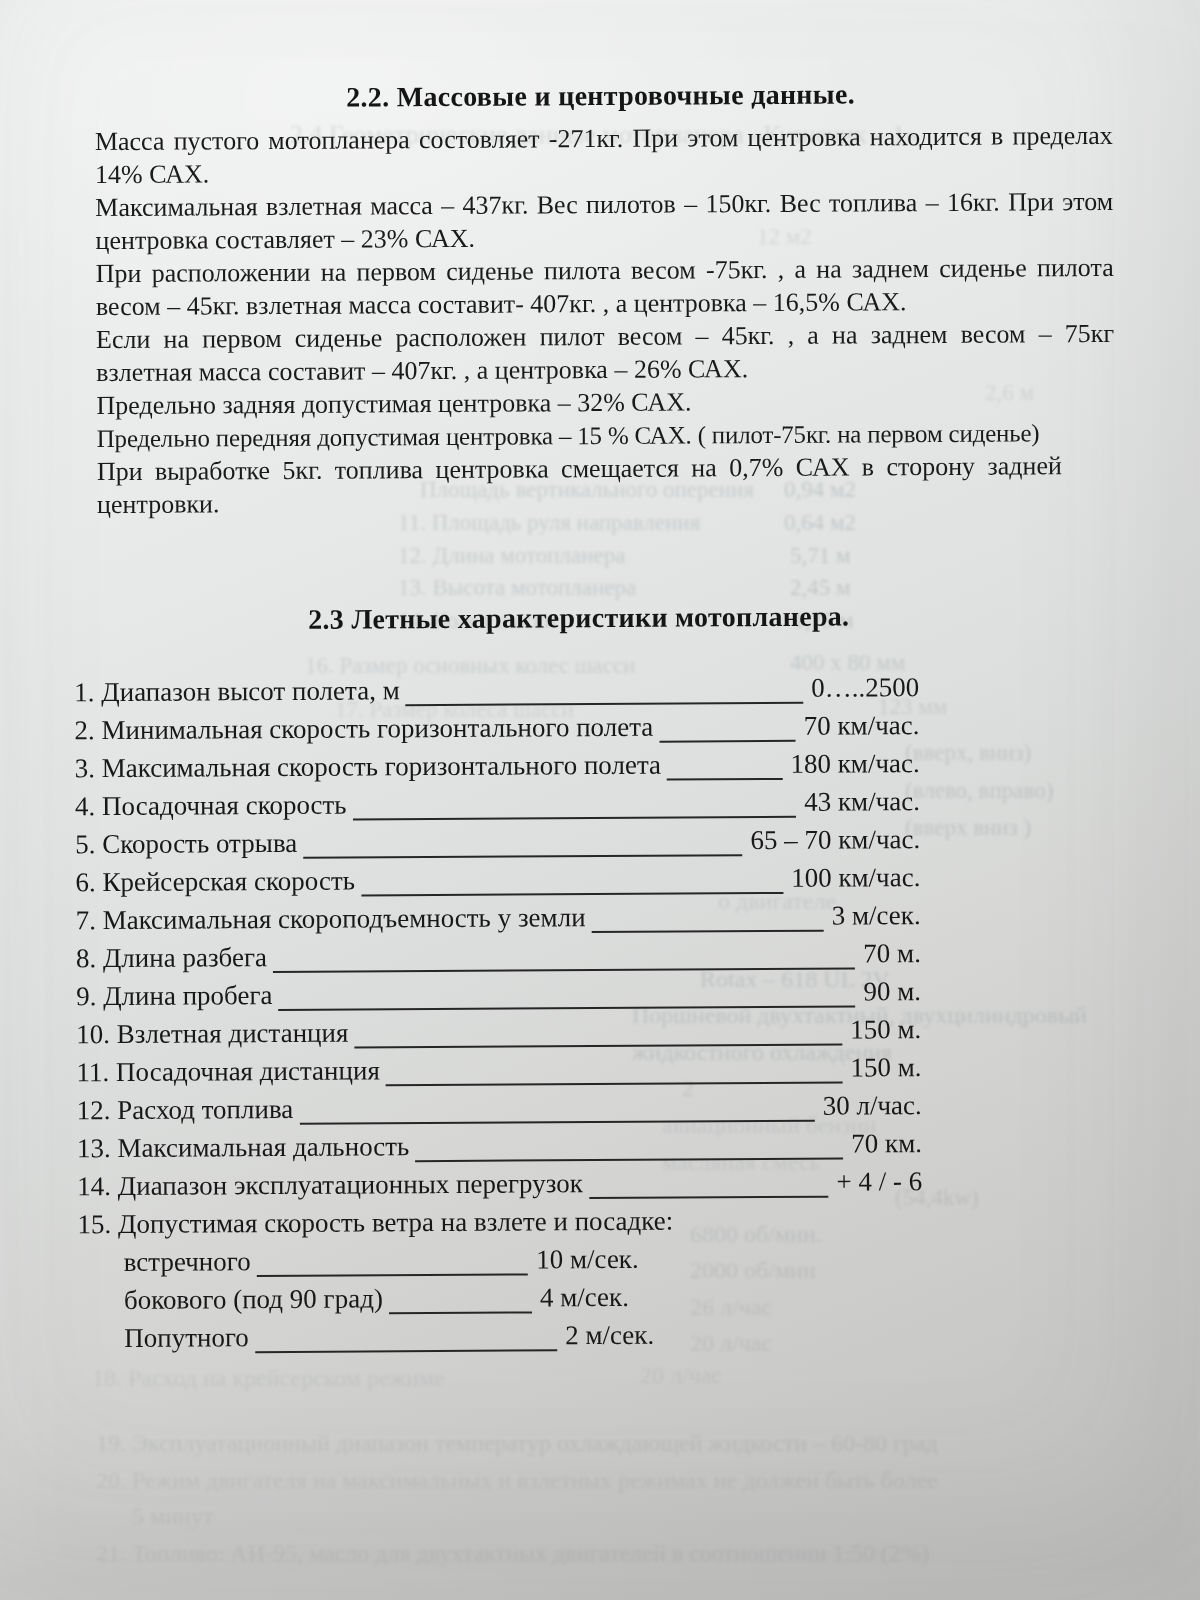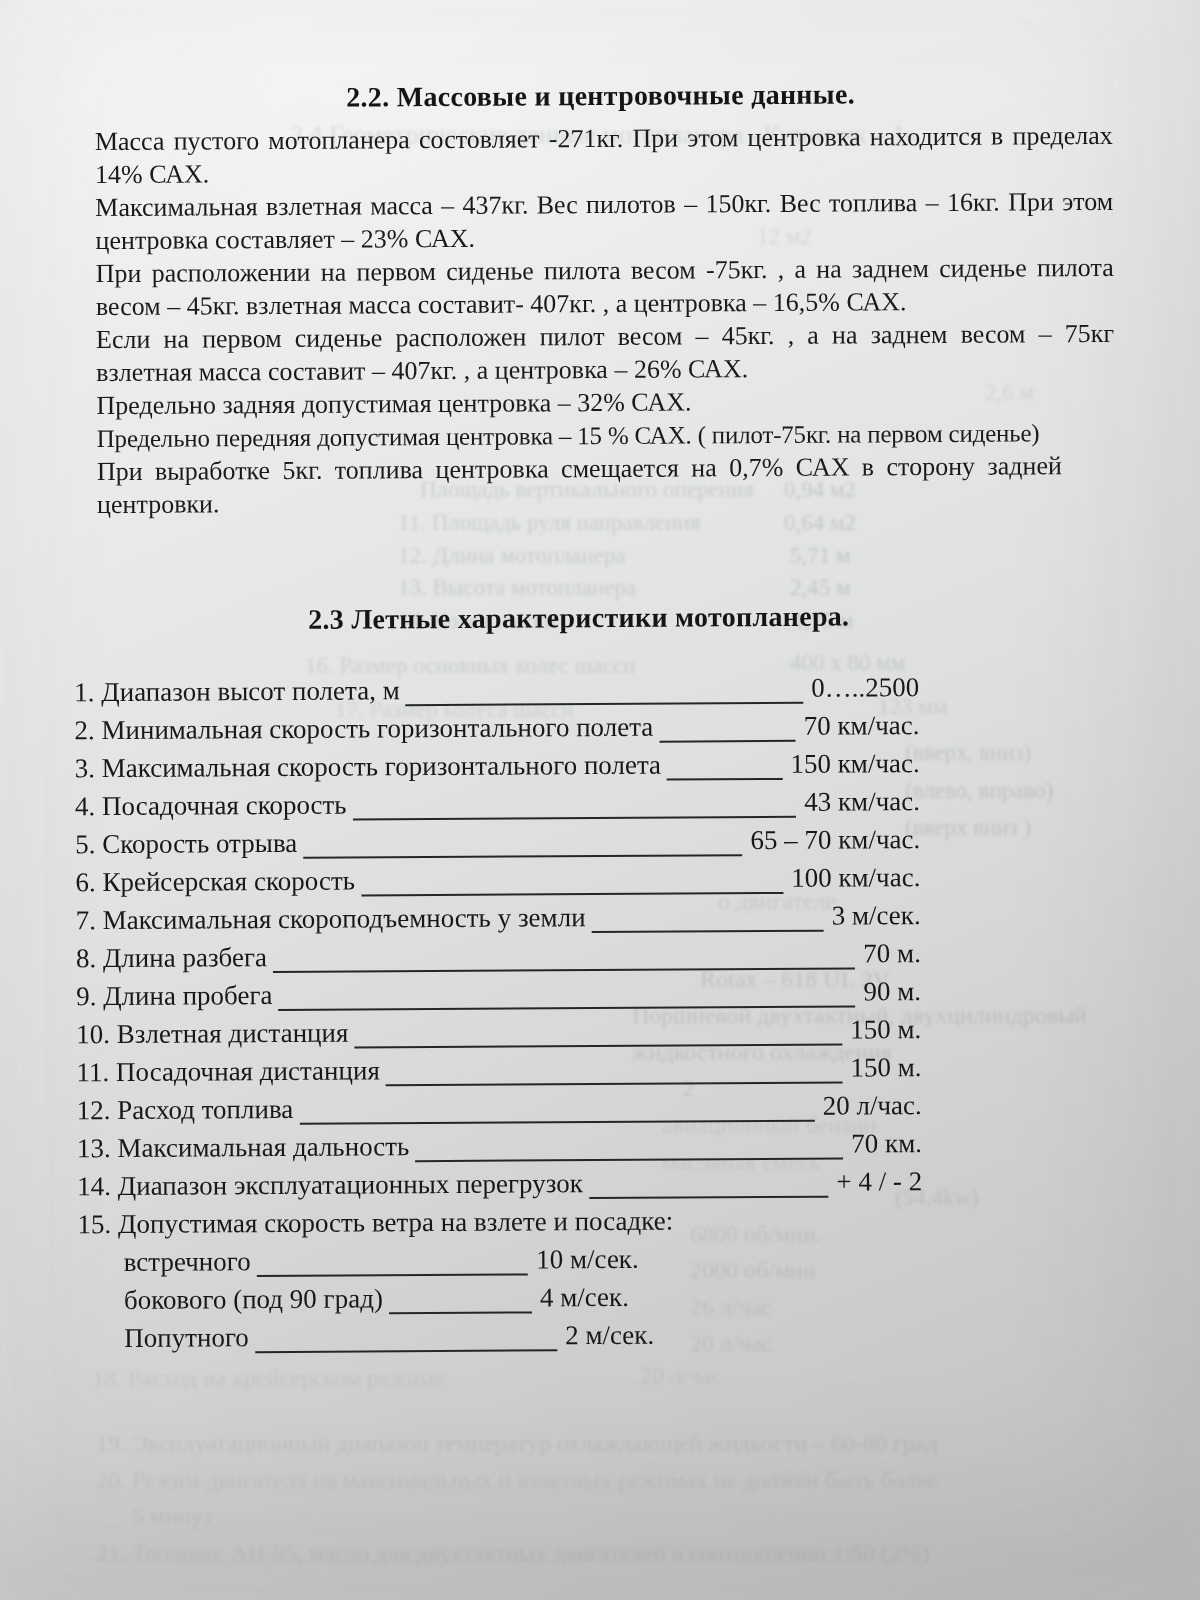--- a/index.html
+++ b/index.html
@@ -110,21 +110,21 @@
         <span class="val">0…..2500</span>
       </div>
       <div class="row">
         <span class="lbl">2. Минимальная скорость горизонтального полета</span>
         <span class="line"></span>
         <span class="val">70 км/час.</span>
       </div>
       <div class="row">
         <span class="lbl">3. Максимальная скорость горизонтального полета</span>
         <span class="line"></span>
-        <span class="val">150 км/час.</span>
+        <span class="val">180 км/час.</span>
       </div>
       <div class="row">
         <span class="lbl">4. Посадочная  скорость</span>
         <span class="line"></span>
         <span class="val">43 км/час.</span>
       </div>
       <div class="row">
         <span class="lbl">5. Скорость отрыва</span>
         <span class="line"></span>
         <span class="val">65 – 70 км/час.</span>
@@ -155,31 +155,31 @@
         <span class="val">150 м.</span>
       </div>
       <div class="row">
         <span class="lbl">11. Посадочная дистанция</span>
         <span class="line"></span>
         <span class="val">150 м.</span>
       </div>
       <div class="row">
         <span class="lbl">12. Расход топлива</span>
         <span class="line"></span>
-        <span class="val">20 л/час.</span>
+        <span class="val">30 л/час.</span>
       </div>
       <div class="row">
         <span class="lbl">13. Максимальная дальность</span>
         <span class="line"></span>
         <span class="val">70 км.</span>
       </div>
       <div class="row">
         <span class="lbl">14. Диапазон эксплуатационных перегрузок</span>
         <span class="line"></span>
-        <span class="val">+ 4 / - 2</span>
+        <span class="val">+ 4 / - 6</span>
       </div>
       <div class="row">
         <span class="lbl">15. Допустимая скорость ветра на взлете и посадке:</span>
       </div>
 
       <div class="subrows">
         <div class="row" style="width:515px;">
           <span class="lbl">встречного</span>
           <span class="line"></span>
           <span class="val">10 м/сек.</span>

